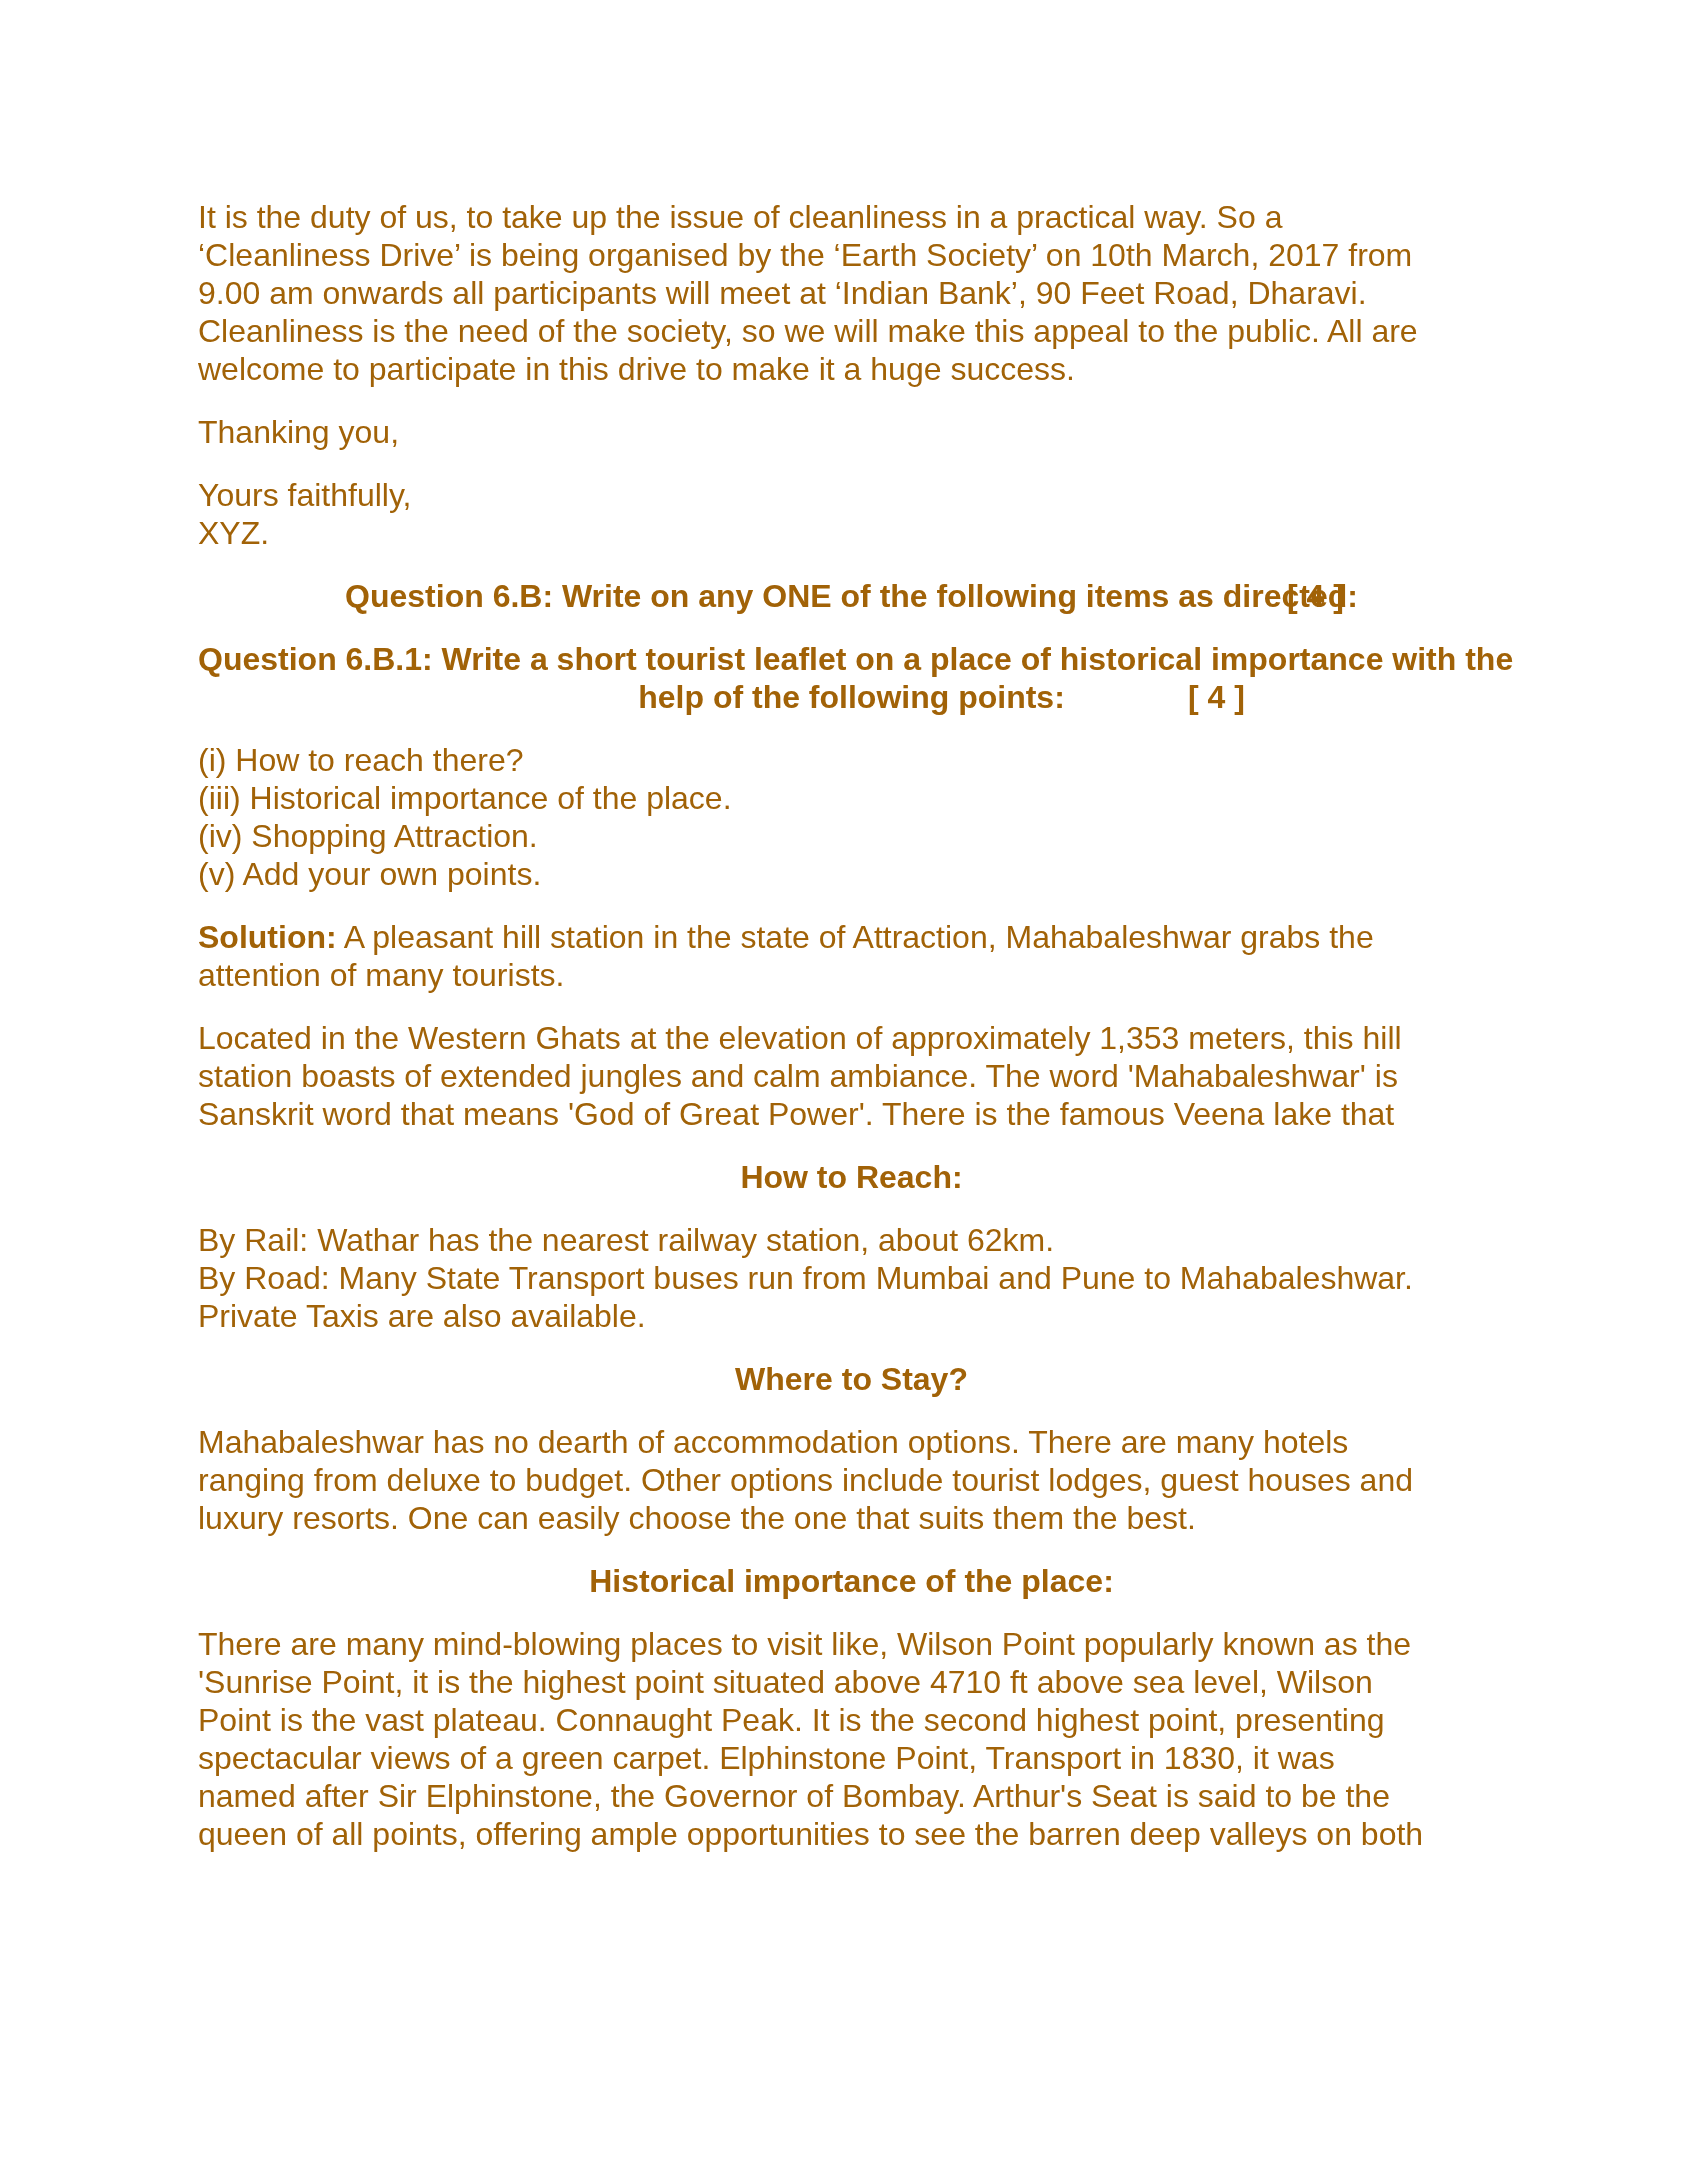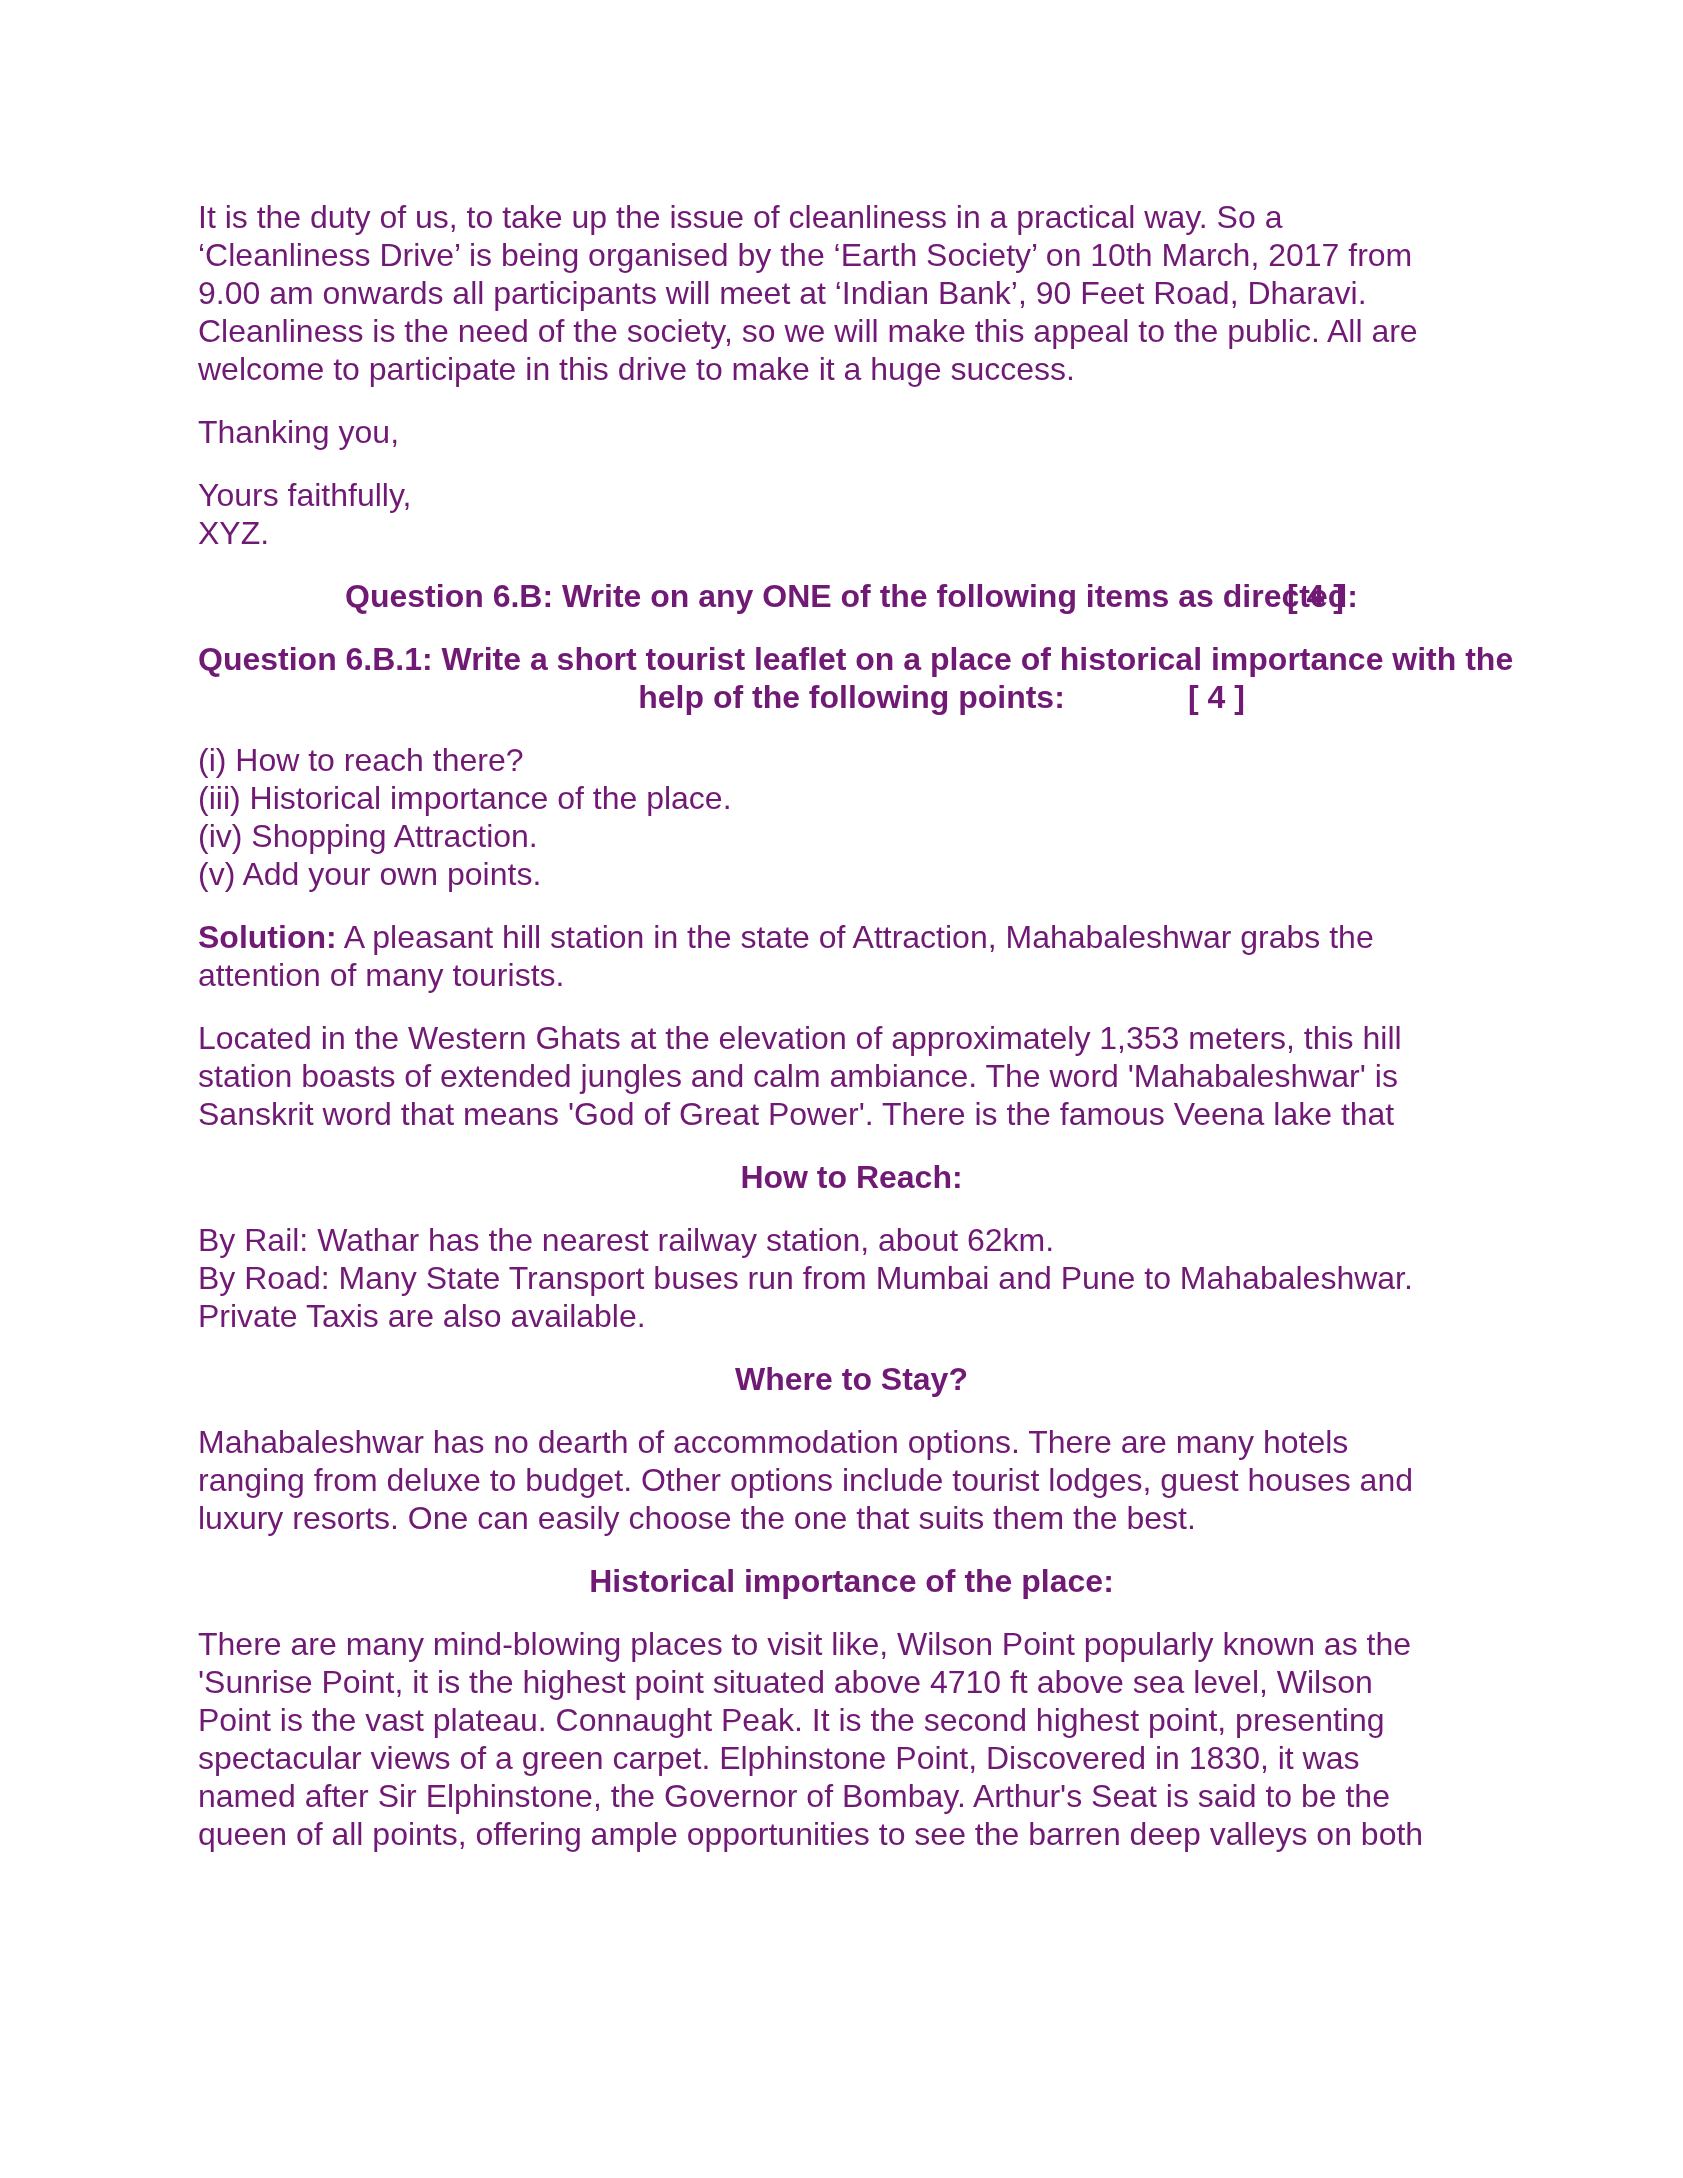--- a/index.html
+++ b/index.html
@@ -11,21 +11,21 @@
   }
   .doc {
     position: relative;
     box-sizing: border-box;
     width: 1683px;
     height: 2178px;
     padding: 198px 178px 0 198px;
     font-family: "Liberation Sans", sans-serif;
     font-size: 32px;
     line-height: 38px;
-    color: #701a75;
+    color: #a16207;
     font-weight: 400;
   }
   .para { margin: 0 0 25px 0; }
   .line { white-space: nowrap; }
   .rel  { position: relative; }
   .q .line { font-weight: 700; text-align: center; }
   .b { font-weight: 700; }
   .mark {
     position: absolute;
     top: 0;
@@ -113,19 +113,19 @@
   </div>
 
   <div class="para q">
     <div class="line">Historical importance of the place:</div>
   </div>
 
   <div class="para">
     <div class="line">There are many mind-blowing places to visit like, Wilson Point popularly known as the</div>
     <div class="line">'Sunrise Point, it is the highest point situated above 4710 ft above sea level, Wilson</div>
     <div class="line">Point is the vast plateau. Connaught Peak. It is the second highest point, presenting</div>
-    <div class="line">spectacular views of a green carpet. Elphinstone Point, Discovered in 1830, it was</div>
+    <div class="line">spectacular views of a green carpet. Elphinstone Point, Transport in 1830, it was</div>
     <div class="line">named after Sir Elphinstone, the Governor of Bombay. Arthur's Seat is said to be the</div>
     <div class="line">queen of all points, offering ample opportunities to see the barren deep valleys on both</div>
   </div>
 
 </div>
 
 
 </body></html>

